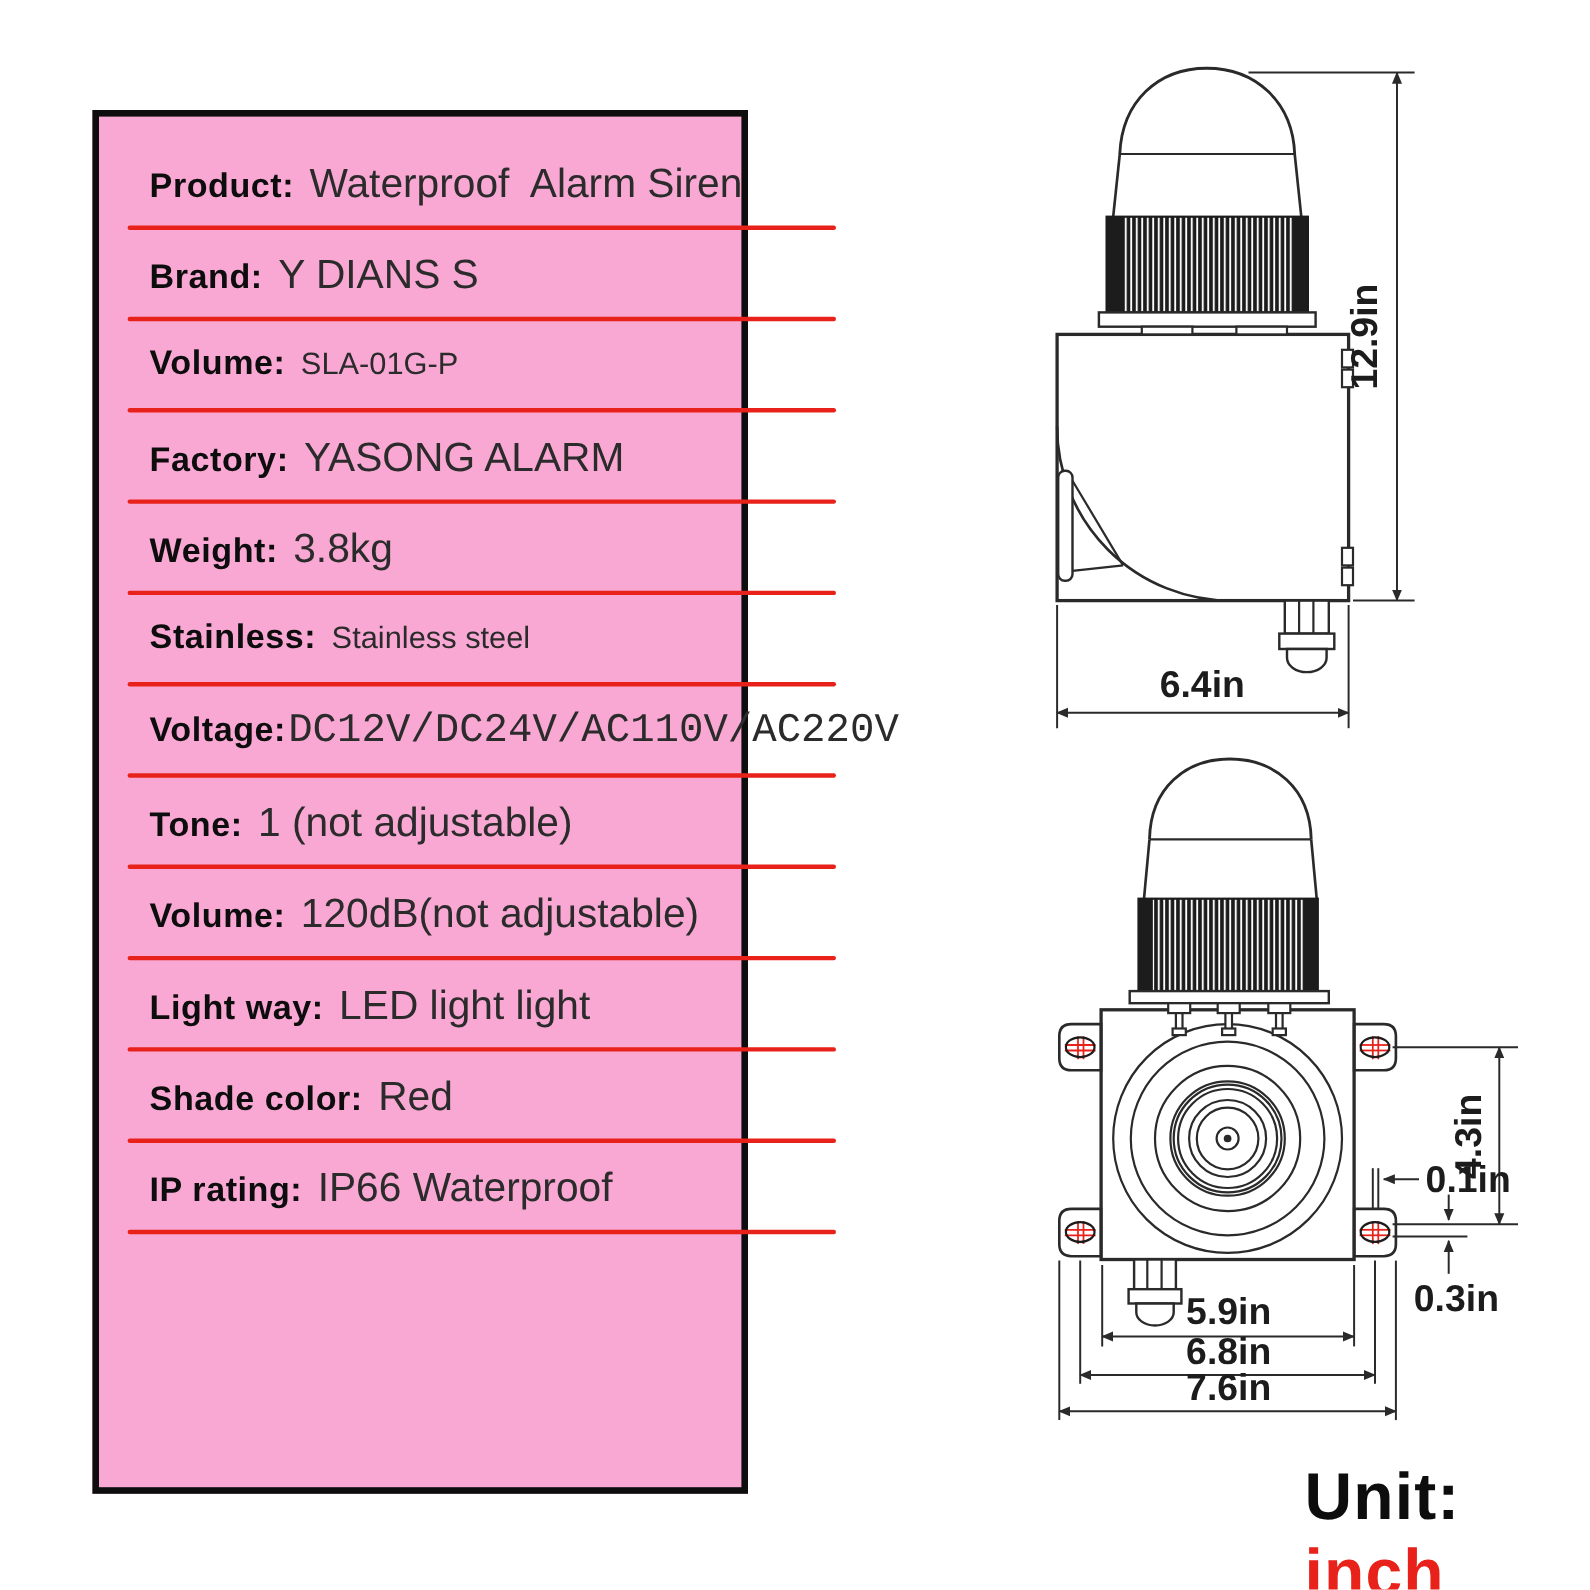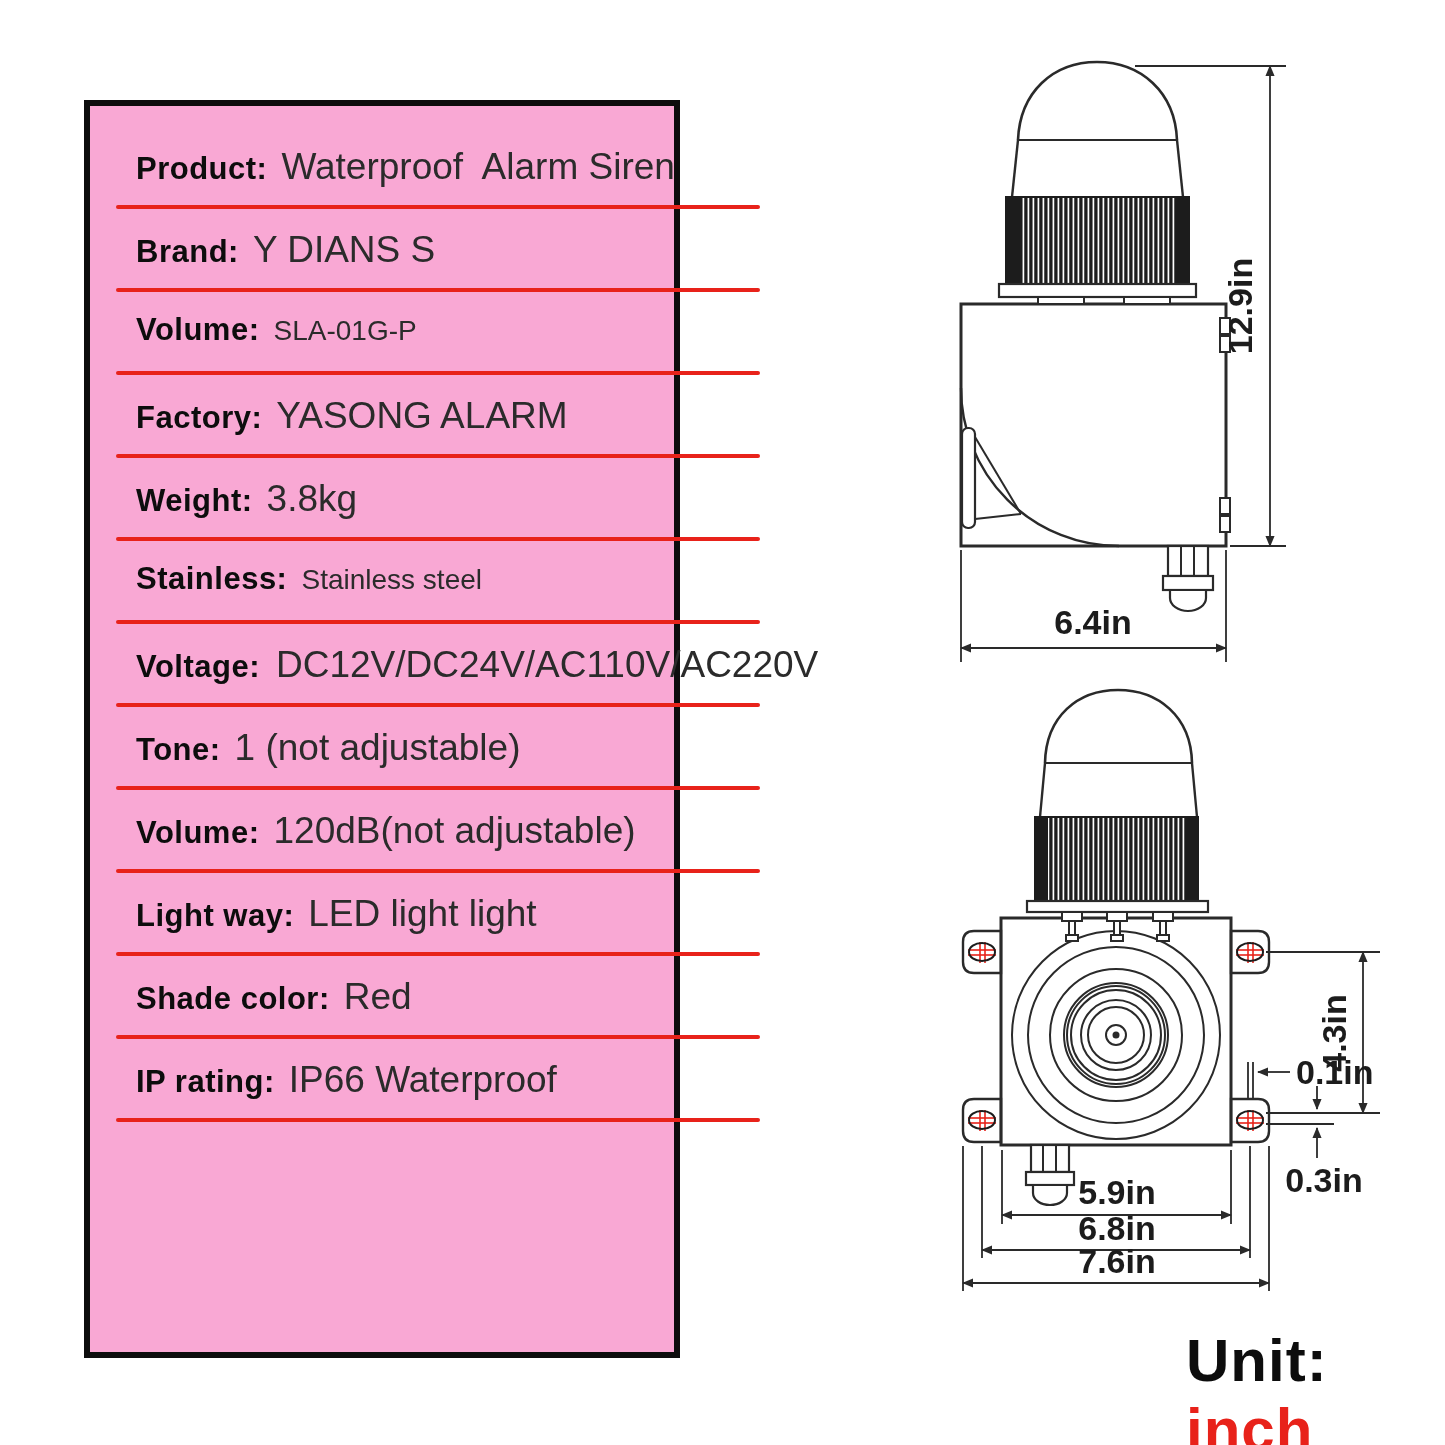--- a/index.html
+++ b/index.html
@@ -12,21 +12,21 @@
     position:absolute;left:84px;top:100px;width:596px;height:1258px;
     border:6px solid #0d0d0d;box-sizing:border-box;padding-top:20px;background:#f9a8d4;
   }
   .spec-row{
     height:83px;box-sizing:border-box;position:relative;
     padding:20px 0 0 46px;display:flex;align-items:baseline;white-space:pre;
   }
   .spec-label{font-weight:bold;font-size:31px;color:#0d0d0d;letter-spacing:.5px;}
   .spec-value{font-size:37px;font-weight:400;color:#2b2b2b;margin-left:14px;}
   .spec-value.lg{font-size:28px;}
-  .spec-value.tight{margin-left:16px;}
+  .spec-value.tight{margin-left:2px;font-family:Liberation Mono, monospace;}
   .red-line{
     position:absolute;left:26px;bottom:0;width:644px;height:4px;
     background:#e8221a;border-radius:2px;
   }
   
   .drawings{position:absolute;left:928px;top:38px;}
   svg text{
     font-family:"Liberation Sans",sans-serif;font-weight:bold;
     fill:#1c1c1c;
   }

